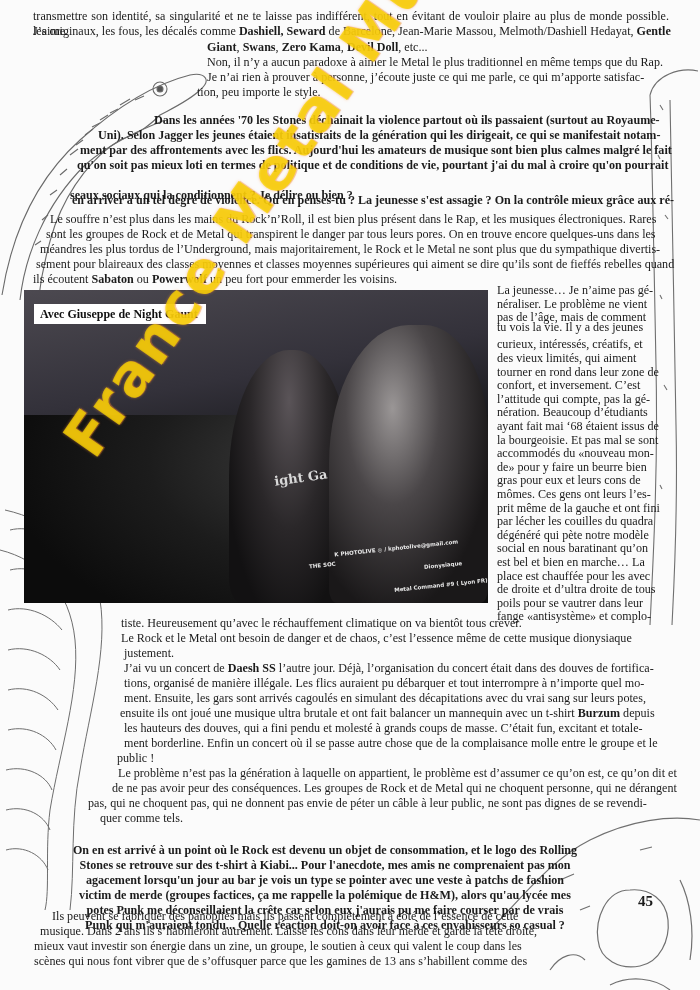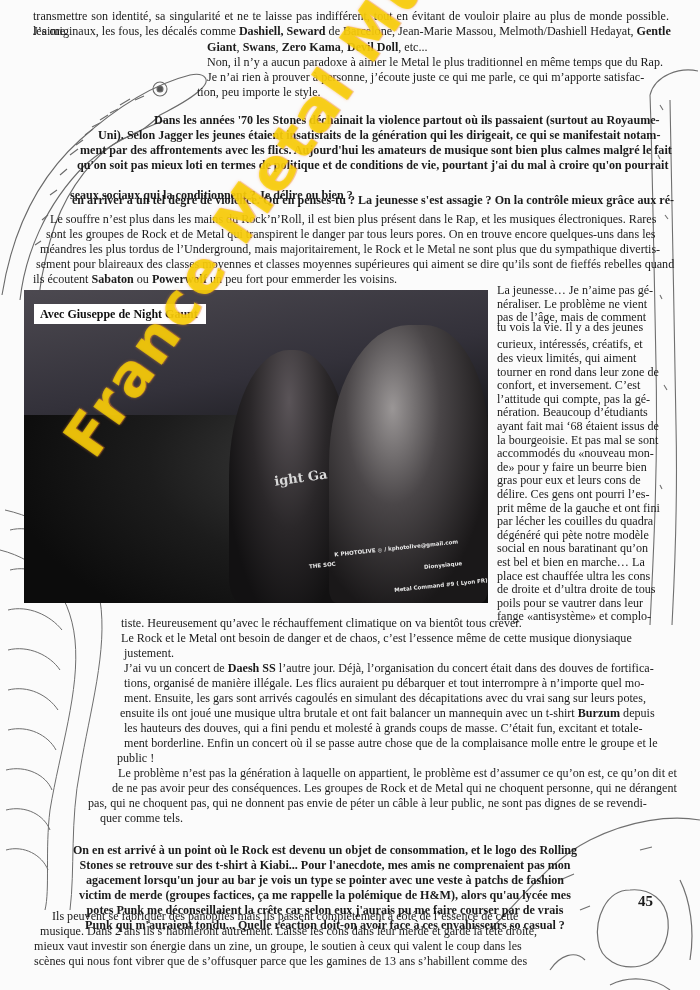--- a/index.html
+++ b/index.html
@@ -158,27 +158,27 @@
     <p class="p" style="left:0; top:68px;   white-space:nowrap;">des vieux limités, qui aiment</p>
     <p class="p" style="left:0; top:81.6px; white-space:nowrap;">tourner en rond dans leur zone de</p>
     <p class="p" style="left:0; top:95.2px; white-space:nowrap;">confort, et inversement. C’est</p>
     <p class="p" style="left:0; top:108.8px; white-space:nowrap;">l’attitude qui compte, pas la gé-</p>
     <p class="p" style="left:0; top:122.4px; white-space:nowrap;">nération. Beaucoup d’étudiants</p>
     <p class="p" style="left:0; top:136px;   white-space:nowrap;">ayant fait mai ‘68 étaient issus de</p>
     <p class="p" style="left:0; top:149.6px; white-space:nowrap;">la bourgeoisie. Et pas mal se sont</p>
     <p class="p" style="left:0; top:163.2px; white-space:nowrap;">accommodés du «nouveau mon-</p>
     <p class="p" style="left:0; top:176.8px; white-space:nowrap;">de» pour y faire un beurre bien</p>
     <p class="p" style="left:0; top:190.4px; white-space:nowrap;">gras pour eux et leurs cons de</p>
-    <p class="p" style="left:0; top:204px;   white-space:nowrap;">délire. Ces gens ont pourri l’es-</p>
+    <p class="p" style="left:0; top:204px;   white-space:nowrap;">mômes. Ces gens ont leurs l’es-</p>
     <p class="p" style="left:0; top:217.6px; white-space:nowrap;">prit même de la gauche et ont fini</p>
     <p class="p" style="left:0; top:231.2px; white-space:nowrap;">par lécher les couilles du quadra</p>
     <p class="p" style="left:0; top:244.8px; white-space:nowrap;">dégénéré qui pète notre modèle</p>
     <p class="p" style="left:0; top:258.4px; white-space:nowrap;">social en nous baratinant qu’on</p>
     <p class="p" style="left:0; top:272px;   white-space:nowrap;">est bel et bien en marche… La</p>
-    <p class="p" style="left:0; top:285.6px; white-space:nowrap;">place est chauffée ultra les cons</p>
+    <p class="p" style="left:0; top:285.6px; white-space:nowrap;">place est chauffée pour les avec</p>
     <p class="p" style="left:0; top:299.2px; white-space:nowrap;">de droite et d’ultra droite de tous</p>
     <p class="p" style="left:0; top:312.8px; white-space:nowrap;">poils pour se vautrer dans leur</p>
     <p class="p" style="left:0; top:326.4px; white-space:nowrap;">fange  «antisystème»  et  complo-</p>
   </div>
 
   <div>
     <p class="p" style="left:121px; top:616px; white-space:nowrap;">tiste. Heureusement qu’avec le réchauffement climatique on va bientôt tous crever.</p>
     <p class="p" style="left:121px; top:631px; white-space:nowrap;">Le Rock et le Metal ont besoin de danger et de chaos, c’est l’essence même de cette musique dionysiaque</p>
     <p class="p" style="left:124px; top:646px; white-space:nowrap;">justement.</p>
     <p class="p" style="left:124px; top:661px; white-space:nowrap;">

